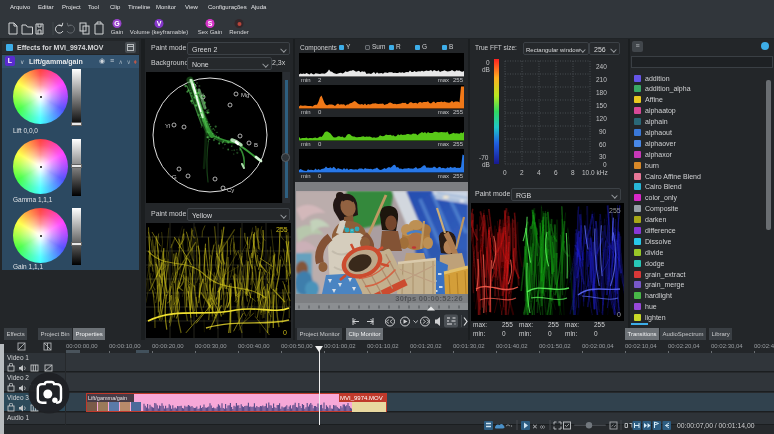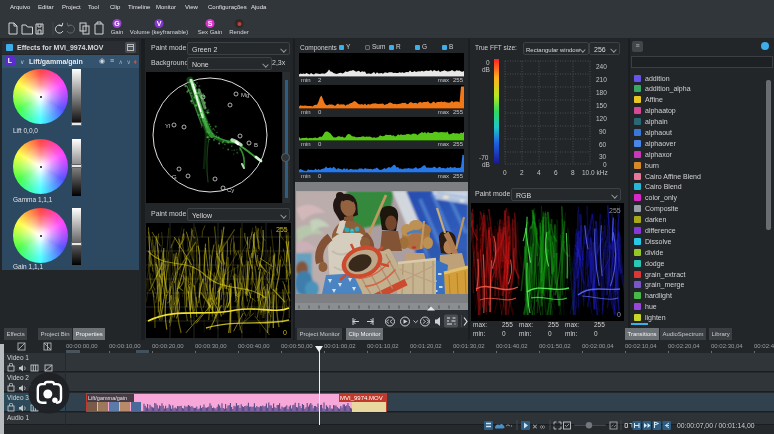--- a/index.html
+++ b/index.html
@@ -749,20 +749,21 @@
           <path d="M63 70 L65 100 M73 68 L75 104 M85 68 L87 104 M96 70 L97 100" stroke="#b89878" stroke-width="1.2"></path>
           <path d="M61 80 Q76 87 97 78 M63 90 Q79 96 98 88" stroke="#e06a4a" stroke-width="1.5" fill="none"></path>
         </g>
         <ellipse cx="66" cy="71" rx="21" ry="15.5" transform="rotate(-22 66 71)" fill="#d94f30"></ellipse>
         <ellipse cx="66" cy="71" rx="16.5" ry="11.5" transform="rotate(-22 66 71)" fill="#c9b394"></ellipse>
         <ellipse cx="64" cy="72" rx="12" ry="8" transform="rotate(-22 64 72)" fill="#3a2a1e"></ellipse>
         <path d="M80 61 l7 -5 M85 73 l8 2 M50 84 l-6 5 M58 59 l-3 -6" stroke="#d94f30" stroke-width="2.5"></path>
       </g>
       <rect width="172" height="103" fill="#2a1e14" opacity="0.07"></rect>
     </svg>
+<div class="abs" style="left:295px;top:294px;width:168px;height:9px;color:#515356;font-size:7.5px;font-weight:bold;text-align:right;letter-spacing:0.3px;">30fps 00:00:52:26</div>
 <div class="abs" style="left:295px;top:303px;width:173px;height:7px;background:#8b8e91;"></div>
 <div class="abs" style="left:295px;top:310px;width:173px;height:18px;background:#2a2e32;"></div>
 <svg class="abs" style="left:295px;top:303px;" width="173" height="25" viewBox="0 0 173 25">
   <g stroke="#4a4e52" stroke-width="1">
         <line x1="4" y1="2.5" x2="4" y2="5.5"></line>
         <line x1="14" y1="2.5" x2="14" y2="5.5"></line>
         <line x1="24" y1="2.5" x2="24" y2="5.5"></line>
         <line x1="34" y1="2.5" x2="34" y2="5.5"></line>
         <line x1="44" y1="2.5" x2="44" y2="5.5"></line>
         <line x1="54" y1="2.5" x2="54" y2="5.5"></line>

